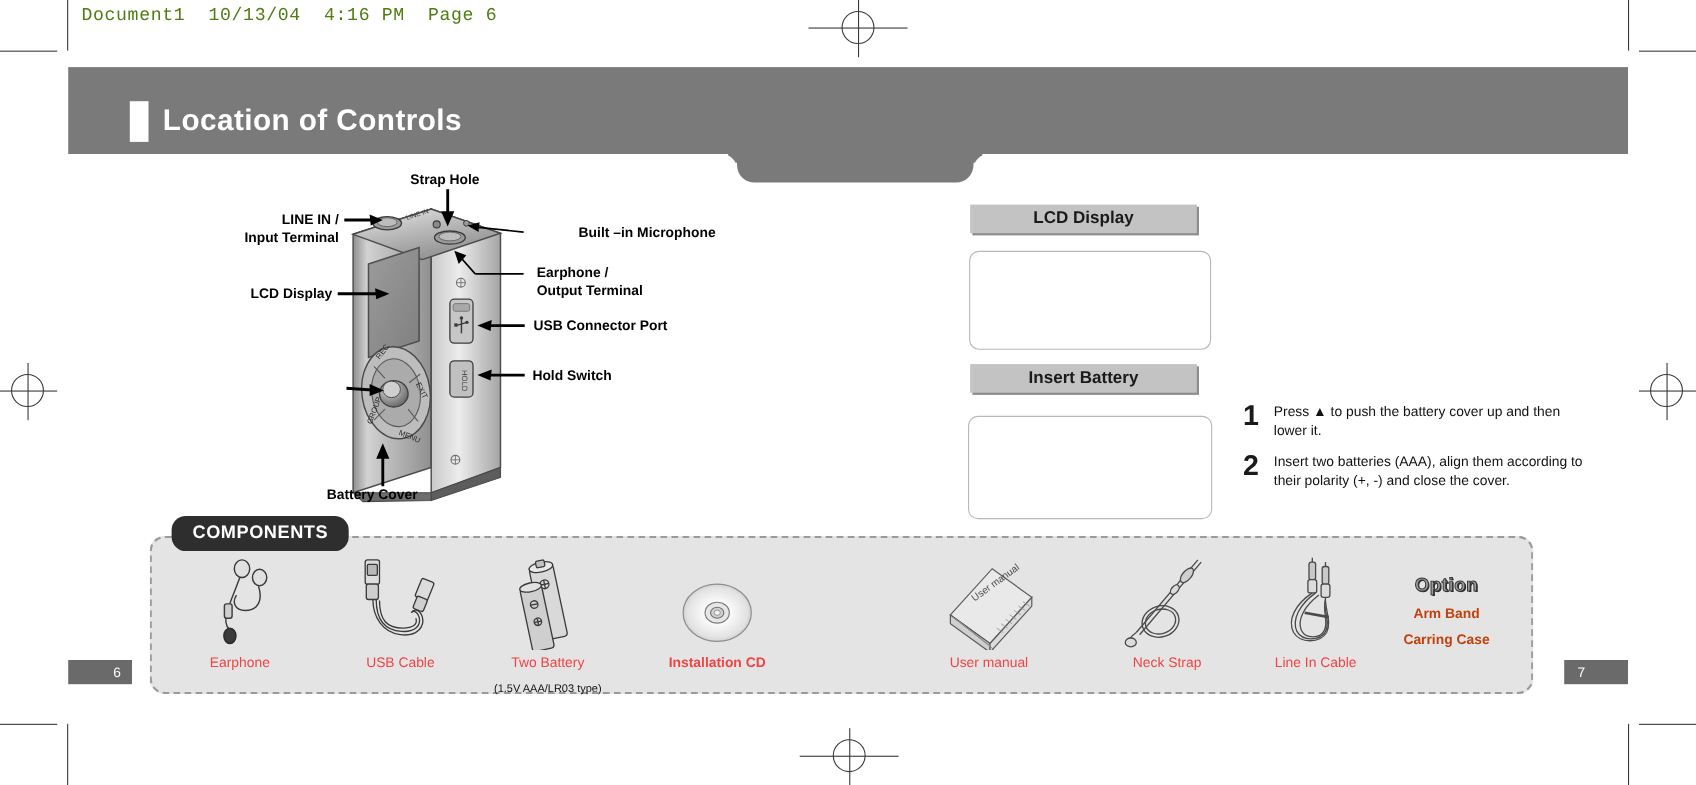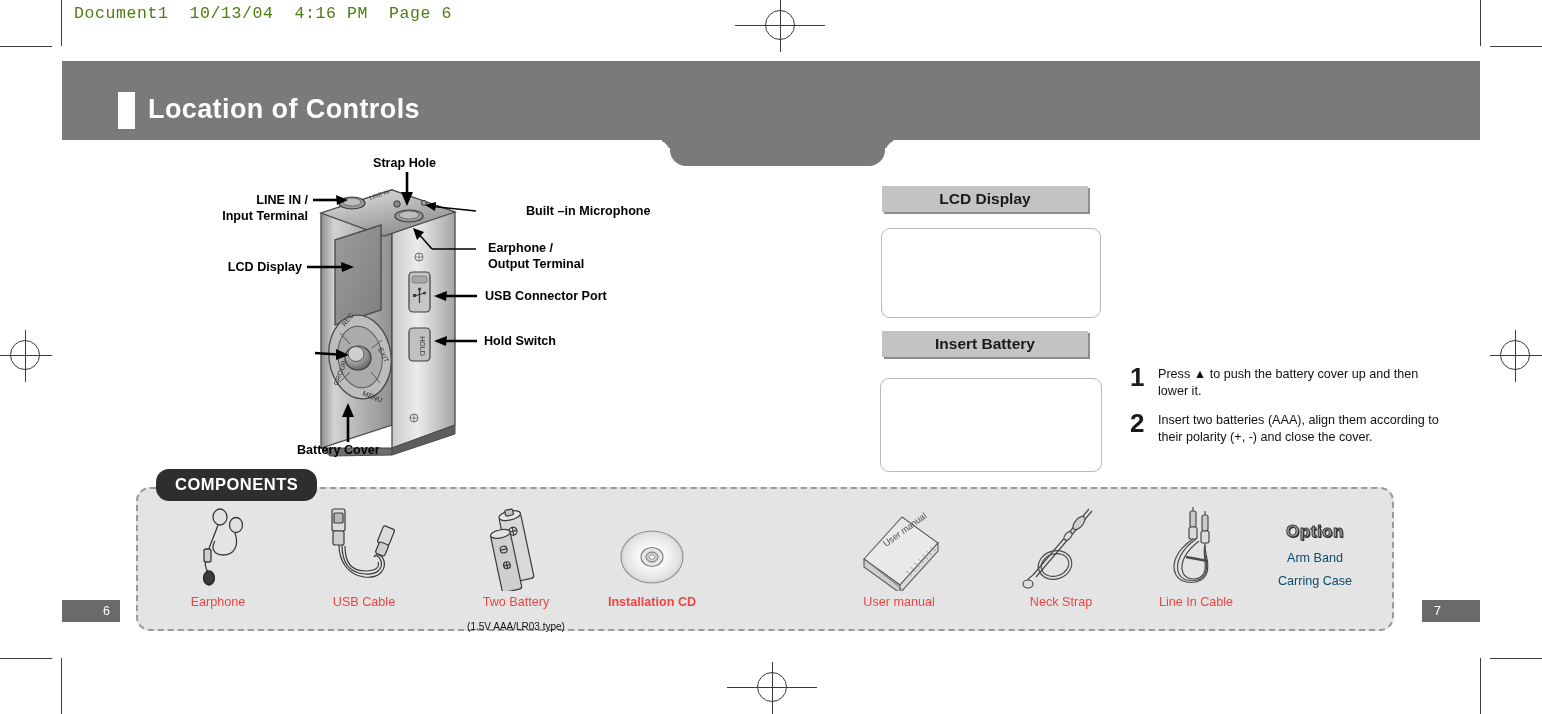--- a/index.html
+++ b/index.html
@@ -115,21 +115,21 @@
     height: 86px; display: flex; align-items: flex-end; justify-content: center;
   }
   .comp-label { font-size: 12.6px; color: #ef4444; margin-top: 4px; white-space: nowrap; }
   .comp-sub { font-size: 10px; color: #111; margin-top: 12px; white-space: nowrap; }
   .opt-title {
     font-size: 17px; font-weight: bold; letter-spacing: 0.5px;
     color: #9e9e9e;
     -webkit-text-stroke: 0.9px #333;
     text-shadow: 1px 1px 0 #2a2a2a;
   }
-  .opt-line { font-size: 12.6px; font-weight: normal; color: #0c4a6e; margin-top: 9px; white-space: nowrap; }
+  .opt-line { font-size: 12.6px; font-weight: bold; color: #c2410c; margin-top: 9px; white-space: nowrap; }
 
   
   .pagenum {
     position: absolute; background: #6a6a6a; color: #fff;
     font-size: 12.5px; display: flex; align-items: center;
     width: 58px; height: 22px;
   }
   .pagenum.left { left: 62px; top: 600px; justify-content: flex-end; padding-right: 10px; }
   .pagenum.right { left: 1422px; top: 600px; justify-content: flex-start; padding-left: 12px; }
 </style>
@@ -350,21 +350,21 @@
         <rect x="63" y="38" width="10" height="12" rx="2" fill="#cfcfcf" transform="rotate(22 68 44)"></rect>
         <path d="M25 40 C25 56 34 70 50 72 C66 74 72 64 70 56 C68 49 62 48 60 52"></path>
         <path d="M28 40 C28 58 36 68 51 69 C64 70 69 63 67 56 C65 50 61 50 60 52"></path>
         <path d="M31 41 C31 59 38 66 52 66 C62 66 66 62 64 57"></path>
       </g>
     </svg>
   </div>
   <div class="comp-label">USB Cable</div>
 </div>
 
-<div class="comp-item" style="left:460px;top:505px;width:112px;">
+<div class="comp-item" style="left:442px;top:505px;width:112px;">
   <div class="comp-art">
     <svg width="80" height="86" viewBox="0 0 80 86">
       <g stroke="#3a3a3a" stroke-width="1.2" fill="#d9d9d9">
         <g transform="rotate(-12 40 45)">
           <rect x="30" y="10" width="22" height="66" rx="3"></rect>
           <ellipse cx="41" cy="10" rx="11" ry="4.5" fill="#e8e8e8"></ellipse>
           <rect x="37" y="4" width="8" height="6" rx="1.5" fill="#c2c2c2"></rect>
           <circle cx="41" cy="26" r="4" fill="none"></circle>
           <line x1="37" y1="26" x2="45" y2="26"></line>
           <line x1="41" y1="22" x2="41" y2="30"></line>

